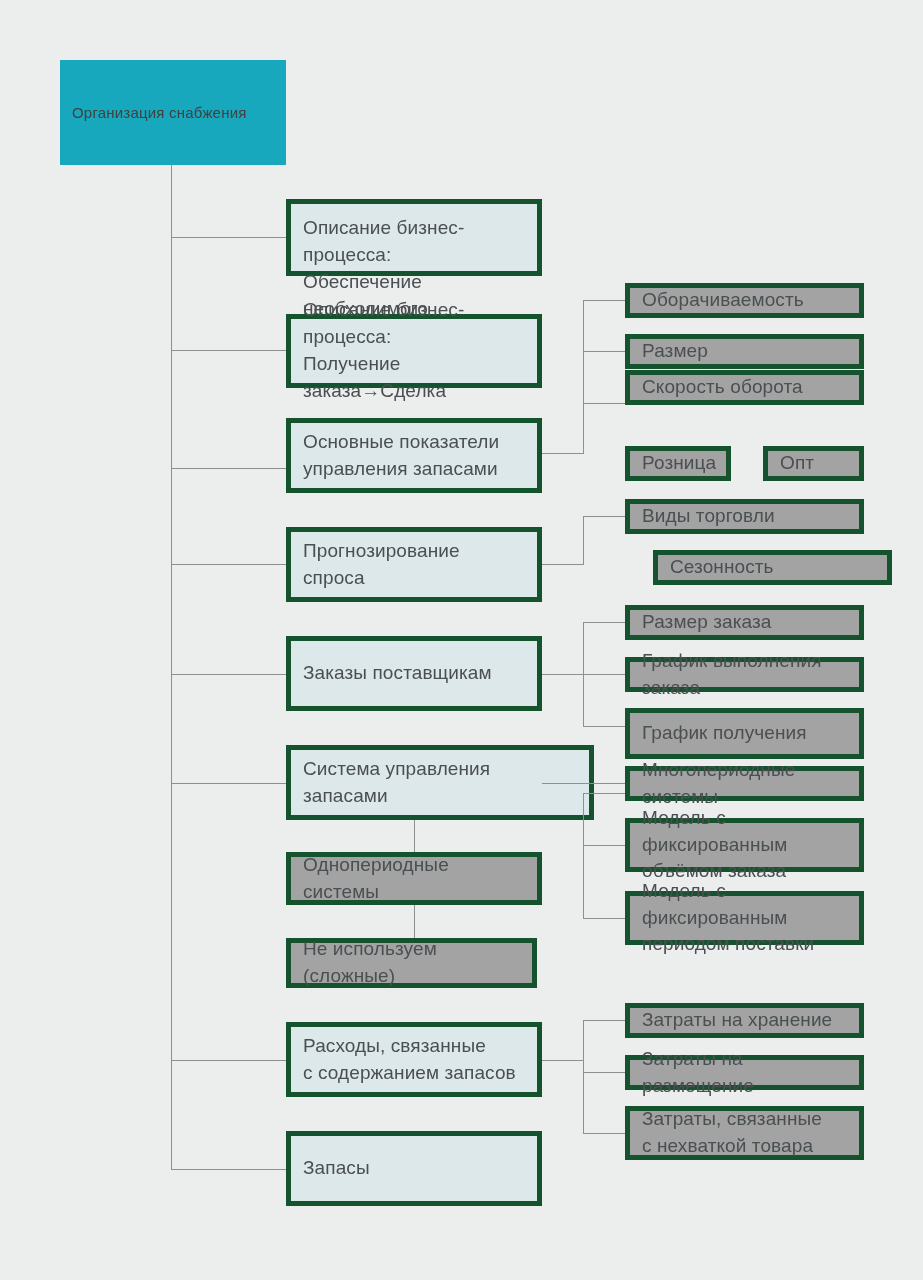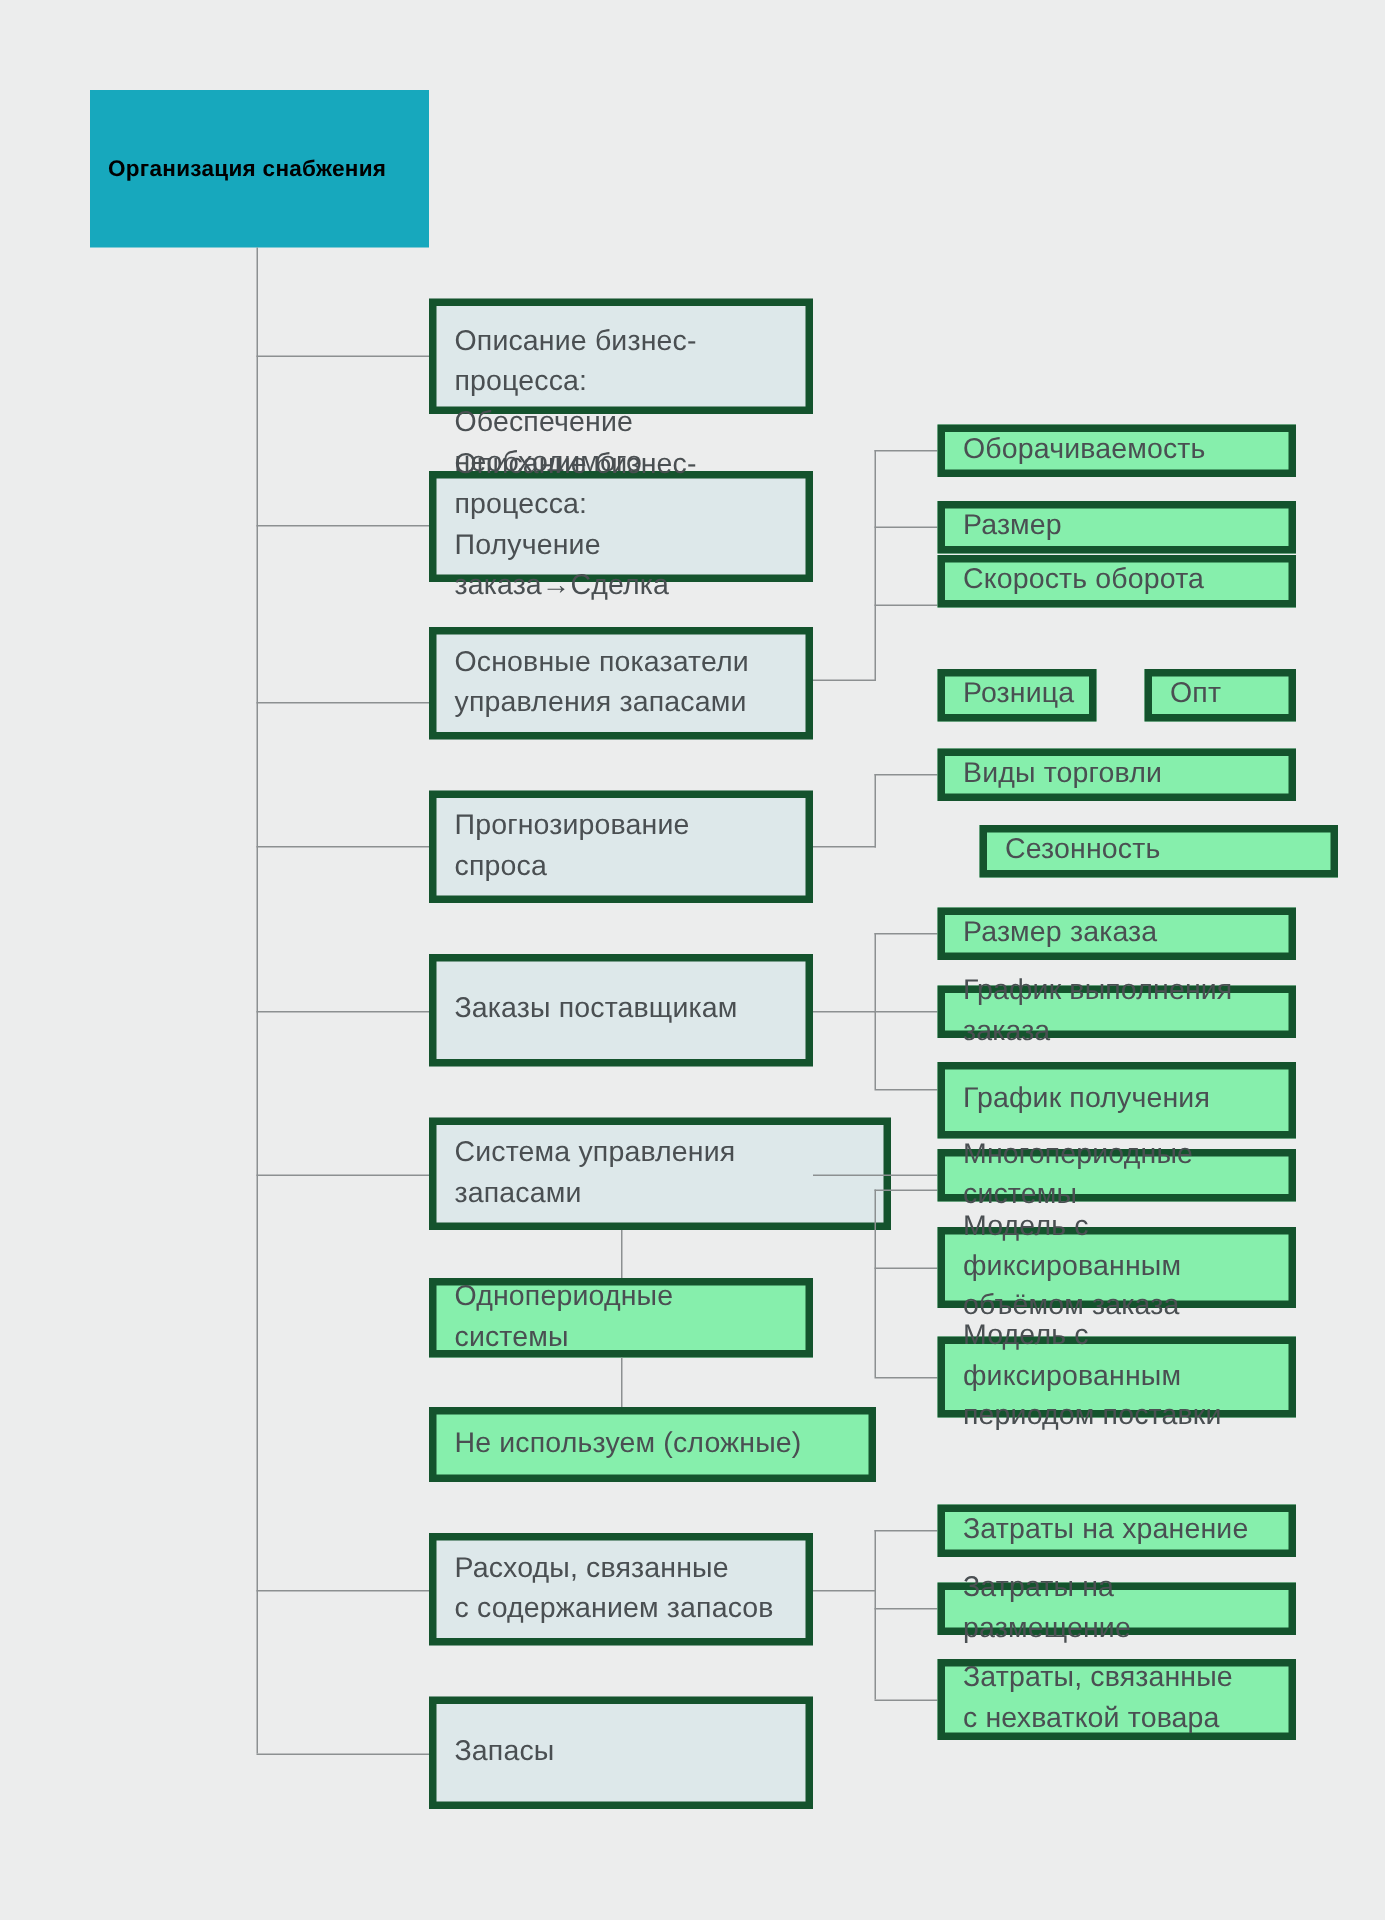--- a/index.html
+++ b/index.html
@@ -27,27 +27,27 @@
     color:#4a4f52;
     font-size:19px;
     line-height:1.42;
     padding:0 12px;
     white-space:pre-line;
     letter-spacing:.1px;
   }
   .node.root{
     background:#17a8bd;
     border:none;
-    color:#000000;
+    color:#404040;
     font-size:15px;
-    font-weight:700;
+    font-weight:400;
     letter-spacing:.2px;
   }
   .node.primary{background:#dde8ea;}
-  .node.plain{background:#86efac;}
+  .node.plain{background:#a3a3a3;}
 </style>
 </head>
 <body>
 
 <div id="canvas">
 
   <div class="node root" style="left:60px;top:60px;width:226px;height:105px;">Организация снабжения</div>
 
   <div class="ln v" style="left:171px;top:165px;width:1px;height:1004px;"></div>
 
@@ -116,21 +116,21 @@
 
   <div class="node plain" style="left:625px;top:766px;width:239px;height:35px;">Многопериодные системы</div>
   <div class="node plain" style="left:625px;top:818px;width:239px;height:54px;">Модель с фиксированным
 объёмом заказа</div>
   <div class="node plain" style="left:625px;top:891px;width:239px;height:54px;">Модель с фиксированным
 периодом поставки</div>
 
   <div class="ln v" style="left:414px;top:820px;height:32px;"></div>
   <div class="node plain" style="left:286px;top:852px;width:256px;height:53px;">Однопериодные системы</div>
   <div class="ln v" style="left:414px;top:905px;height:33px;"></div>
-  <div class="node plain" style="left:286px;top:938px;width:298px;height:50px;">Не используем (сложные)</div>
+  <div class="node plain" style="left:286px;top:938px;width:251px;height:50px;">Не используем (сложные)</div>
 
   <div class="node primary" style="left:286px;top:1022px;width:256px;height:75px;">Расходы, связанные
 с содержанием запасов</div>
 
   <div class="ln h" style="left:542px;top:1060px;width:42px;"></div>
   <div class="ln v" style="left:583px;top:1020px;height:113px;"></div>
   <div class="ln h" style="left:583px;top:1020px;width:42px;"></div>
   <div class="ln h" style="left:583px;top:1072px;width:42px;"></div>
   <div class="ln h" style="left:583px;top:1133px;width:42px;"></div>
 

